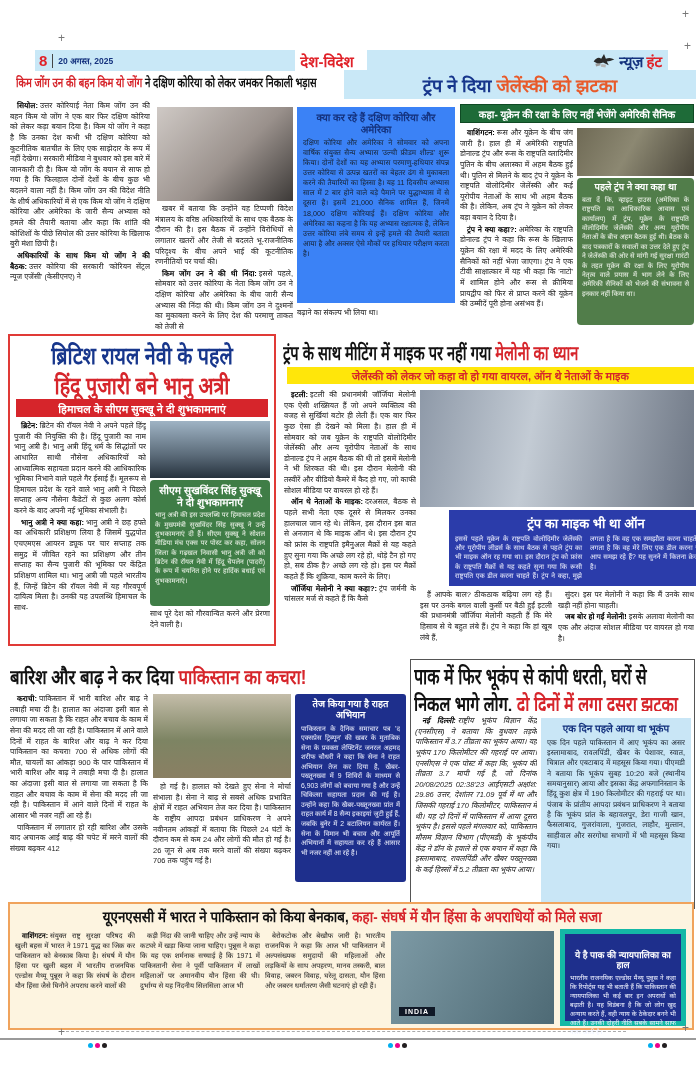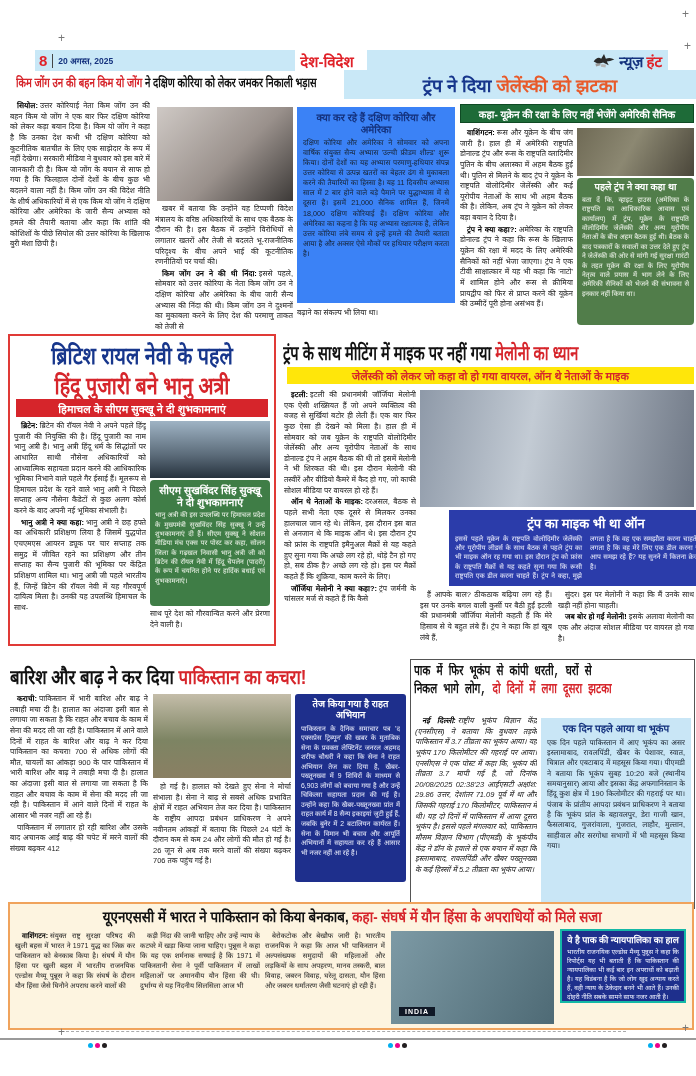--- a/index.html
+++ b/index.html
@@ -70,36 +70,36 @@
   #rain-hl .inner{display:inline-block;transform:scaleX(.84);transform-origin:0 50%;}
   #rain-hl .k{color:#111;} #rain-hl .r{color:#d6252b;}
   #rain-col1{left:10px;top:694px;width:138px;height:212px;}
   #rain-photo{left:153px;top:694px;width:138px;height:84px;background:linear-gradient(180deg,#c4bda9,#7d8463 55%,#8a7f63);}
   #rain-col2{left:153px;top:782px;width:138px;height:124px;}
   #rain-navybox{left:295px;top:694px;width:111px;height:188px;background:#1e2f8c;border-radius:3px;padding:5px 6px;box-sizing:border-box;}
   .navybox-title{color:#fff;font-weight:bold;font-size:9.5px;text-align:center;line-height:1.15;margin-bottom:3px;}
   .navybox-bt{color:#eef1ff;font-size:6.8px;line-height:1.4;text-align:justify;overflow:hidden;}
   
   #quake-border{left:410px;top:659px;width:285px;height:250px;border:1px solid #555;box-sizing:border-box;}
-  #quake-hl{left:414px;top:663px;width:278px;height:48px;font-weight:bold;font-size:14px;line-height:1.28;overflow:hidden;font-family:Liberation Mono, monospace;}
+  #quake-hl{left:414px;top:663px;width:278px;height:48px;font-weight:bold;font-size:22px;line-height:1.28;overflow:hidden;}
   #quake-hl .line{display:block;white-space:nowrap;transform:scaleX(.73);transform-origin:0 50%;}
   #quake-hl .k{color:#111;} #quake-hl .r{color:#d6252b;}
   #quake-col1{left:415px;top:716px;width:122px;height:188px;font-style:italic;}
   #quake-bluebox{left:541px;top:718px;width:150px;height:186px;background:#c9e6f6;padding:5px 6px;box-sizing:border-box;}
   
   #unsc-box{left:8px;top:902px;width:686px;height:128px;background:#fdf4e0;border:2px solid #f0a35c;box-sizing:border-box;}
   #unsc-hl{left:14px;top:906px;width:676px;height:22px;font-size:15px;font-weight:bold;white-space:nowrap;overflow:hidden;text-align:center;}
   #unsc-hl .inner{display:inline-block;transform:scaleX(.89);transform-origin:50% 50%;}
   #unsc-hl .k{color:#111;} #unsc-hl .r{color:#d6252b;}
   #unsc-col1{left:15px;top:931px;width:120px;height:93px;}
   #unsc-col2{left:140px;top:931px;width:120px;height:93px;}
   #unsc-col3{left:265px;top:931px;width:120px;height:93px;}
   #unsc-photo{left:391px;top:931px;width:163px;height:93px;background:linear-gradient(120deg,#7d9aa5,#4e6a75);}
   #india-plate{position:absolute;left:8px;bottom:8px;background:#101826;color:#fff;font-weight:bold;font-size:7px;letter-spacing:1px;padding:1px 6px;}
-  #unsc-navybox{left:560px;top:929px;width:126px;height:74px;background:#1e2f8c;border:2px solid #14b8a6;padding:4px 5px;box-sizing:border-box;}
+  #unsc-navybox{left:560px;top:929px;width:126px;height:97px;background:#1e2f8c;border:5px solid #14b8a6;padding:16px 5px;box-sizing:border-box;}
   #unsc-navybox .navybox-title{font-size:9px;}
   #unsc-navybox .navybox-bt{font-size:6.4px;}
   
   .cross{position:absolute;color:#777;font-size:12px;line-height:1;}
   #dash-line{left:66px;top:1031px;width:560px;border-top:1px dashed #aaa;}
   #solid-line{left:0;top:1038px;width:696px;height:2px;background:#9a9a9a;}
   .dots{position:absolute;display:flex;gap:2px;}
   .dot{width:5px;height:5px;border-radius:50%;}
   .dot.c{background:#00aeef;} .dot.m{background:#ec008c;} .dot.k{background:#231f20;}
 </style>
@@ -140,20 +140,21 @@
   </div>
   <div id="kim-hl" class="abs">
     <span class="inner">
       <span class="r">किम जोंग उन की बहन किम यो जोंग</span><span class="k"> ने दक्षिण कोरिया को लेकर जमकर निकाली भड़ास</span>
     </span>
   </div>
 
   <section>
     <div id="kim-col1" class="abs bt">
       <p class="para"><b class="lead">सियोल:</b><span>उत्तर कोरियाई नेता किम जोंग उन की बहन किम यो जोंग ने एक बार फिर दक्षिण कोरिया को लेकर कड़ा बयान दिया है। किम यो जोंग ने कहा है कि उनका देश कभी भी दक्षिण कोरिया को कूटनीतिक बातचीत के लिए एक साझेदार के रूप में नहीं देखेगा। सरकारी मीडिया ने बुधवार को इस बारे में जानकारी दी है। किम यो जोंग के बयान से साफ हो गया है कि फिलहाल दोनों देशों के बीच कुछ भी बदलने वाला नहीं है। किम जोंग उन की विदेश नीति के शीर्ष अधिकारियों में से एक किम यो जोंग ने दक्षिण कोरिया और अमेरिका के जारी सैन्य अभ्यास को हमले की तैयारी बताया और कहा कि शांति की कोशिशों के पीछे सियोल की उत्तर कोरिया के खिलाफ बुरी मंशा छिपी है।</span></p>
+      <p class="para"><b class="lead">अधिकारियों के साथ किम यो जोंग ने की बैठक:</b><span>उत्तर कोरिया की सरकारी 'कोरियन सेंट्रल न्यूज एजेंसी' (केसीएनए) ने</span></p>
     </div>
     <div id="kim-photo" class="abs photo"></div>
     <div id="kim-col2" class="abs bt">
       <p class="para"><span>खबर में बताया कि उन्होंने यह टिप्पणी विदेश मंत्रालय के वरिष्ठ अधिकारियों के साथ एक बैठक के दौरान की है। इस बैठक में उन्होंने विरोधियों से लगातार खतरों और तेजी से बदलते भू-राजनीतिक परिदृश्य के बीच अपने भाई की कूटनीतिक रणनीतियों पर चर्चा की।</span></p>
       <p class="para"><b class="lead">किम जोंग उन ने की थी निंदा:</b><span>इससे पहले, सोमवार को उत्तर कोरिया के नेता किम जोंग उन ने दक्षिण कोरिया और अमेरिका के बीच जारी सैन्य अभ्यास की निंदा की थी। किम जोंग उन ने दुश्मनों का मुकाबला करने के लिए देश की परमाणु ताकत को तेजी से</span></p>
     </div>
     <div id="kim-box" class="abs">
       <div class="box-title-blue">क्या कर रहे हैं दक्षिण कोरिया और अमेरिका</div>
       <div class="box-bt" style="height:158px;">दक्षिण कोरिया और अमेरिका ने सोमवार को अपना वार्षिक संयुक्त सैन्य अभ्यास 'उल्ची फ्रीडम शील्ड' शुरू किया। दोनों देशों का यह अभ्यास परमाणु-हथियार संपन्न उत्तर कोरिया से उत्पन्न खतरों का बेहतर ढंग से मुकाबला करने की तैयारियों का हिस्सा है। यह 11 दिवसीय अभ्यास साल में 2 बार होने वाले बड़े पैमाने पर युद्धाभ्यास में से दूसरा है। इसमें 21,000 सैनिक शामिल हैं, जिनमें 18,000 दक्षिण कोरियाई हैं। दक्षिण कोरिया और अमेरिका का कहना है कि यह अभ्यास रक्षात्मक है, लेकिन उत्तर कोरिया लंबे समय से इन्हें हमले की तैयारी बताता आया है और अक्सर ऐसे मौकों पर हथियार परीक्षण करता है।</div>
     </div>

